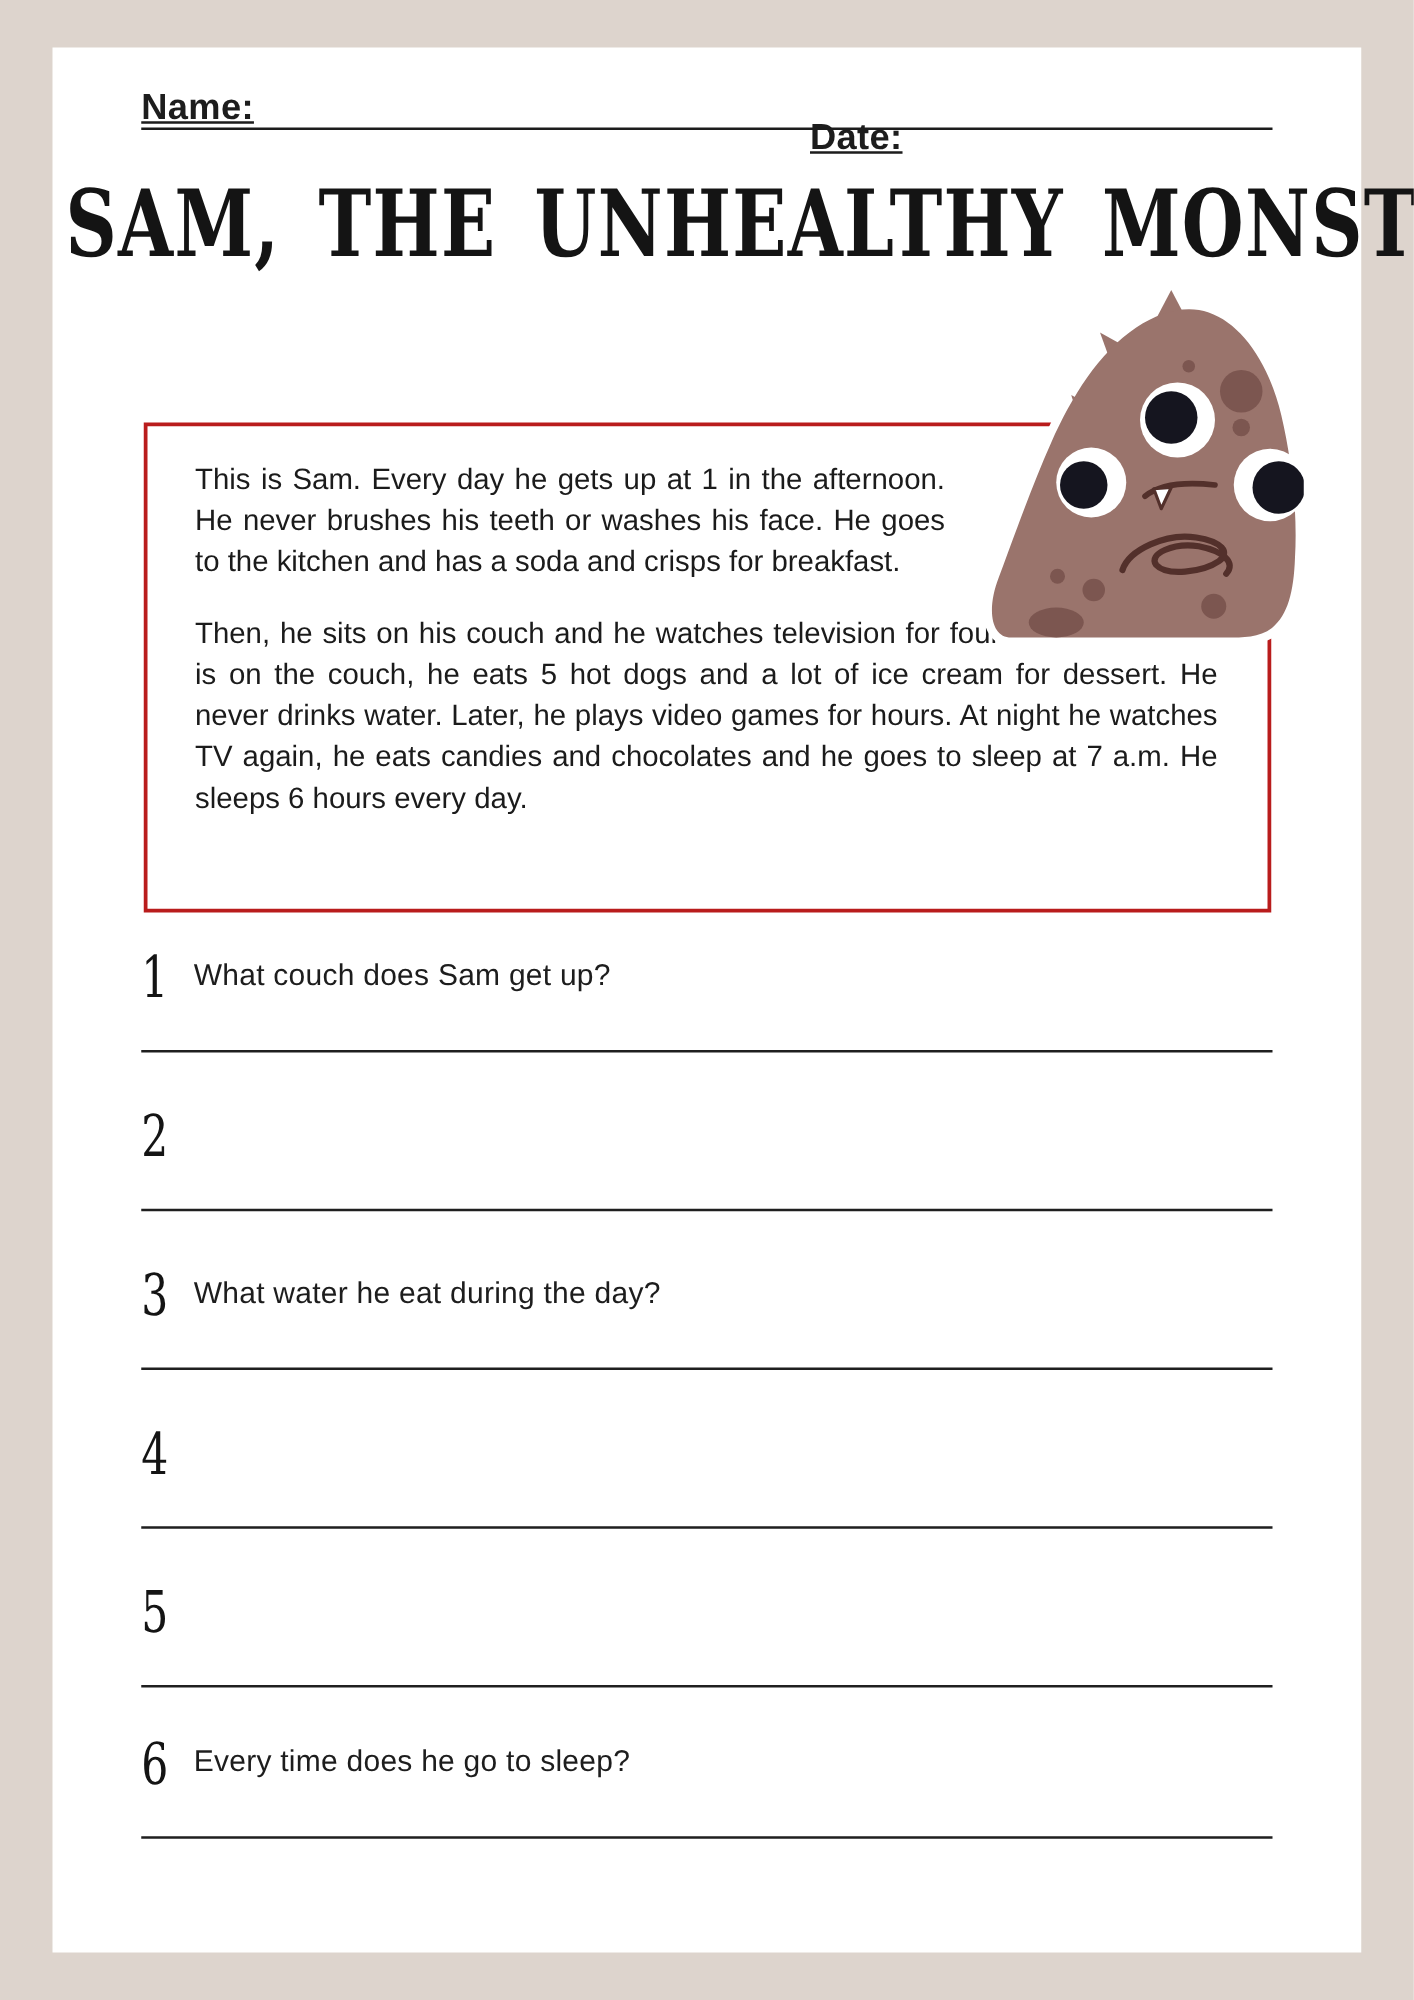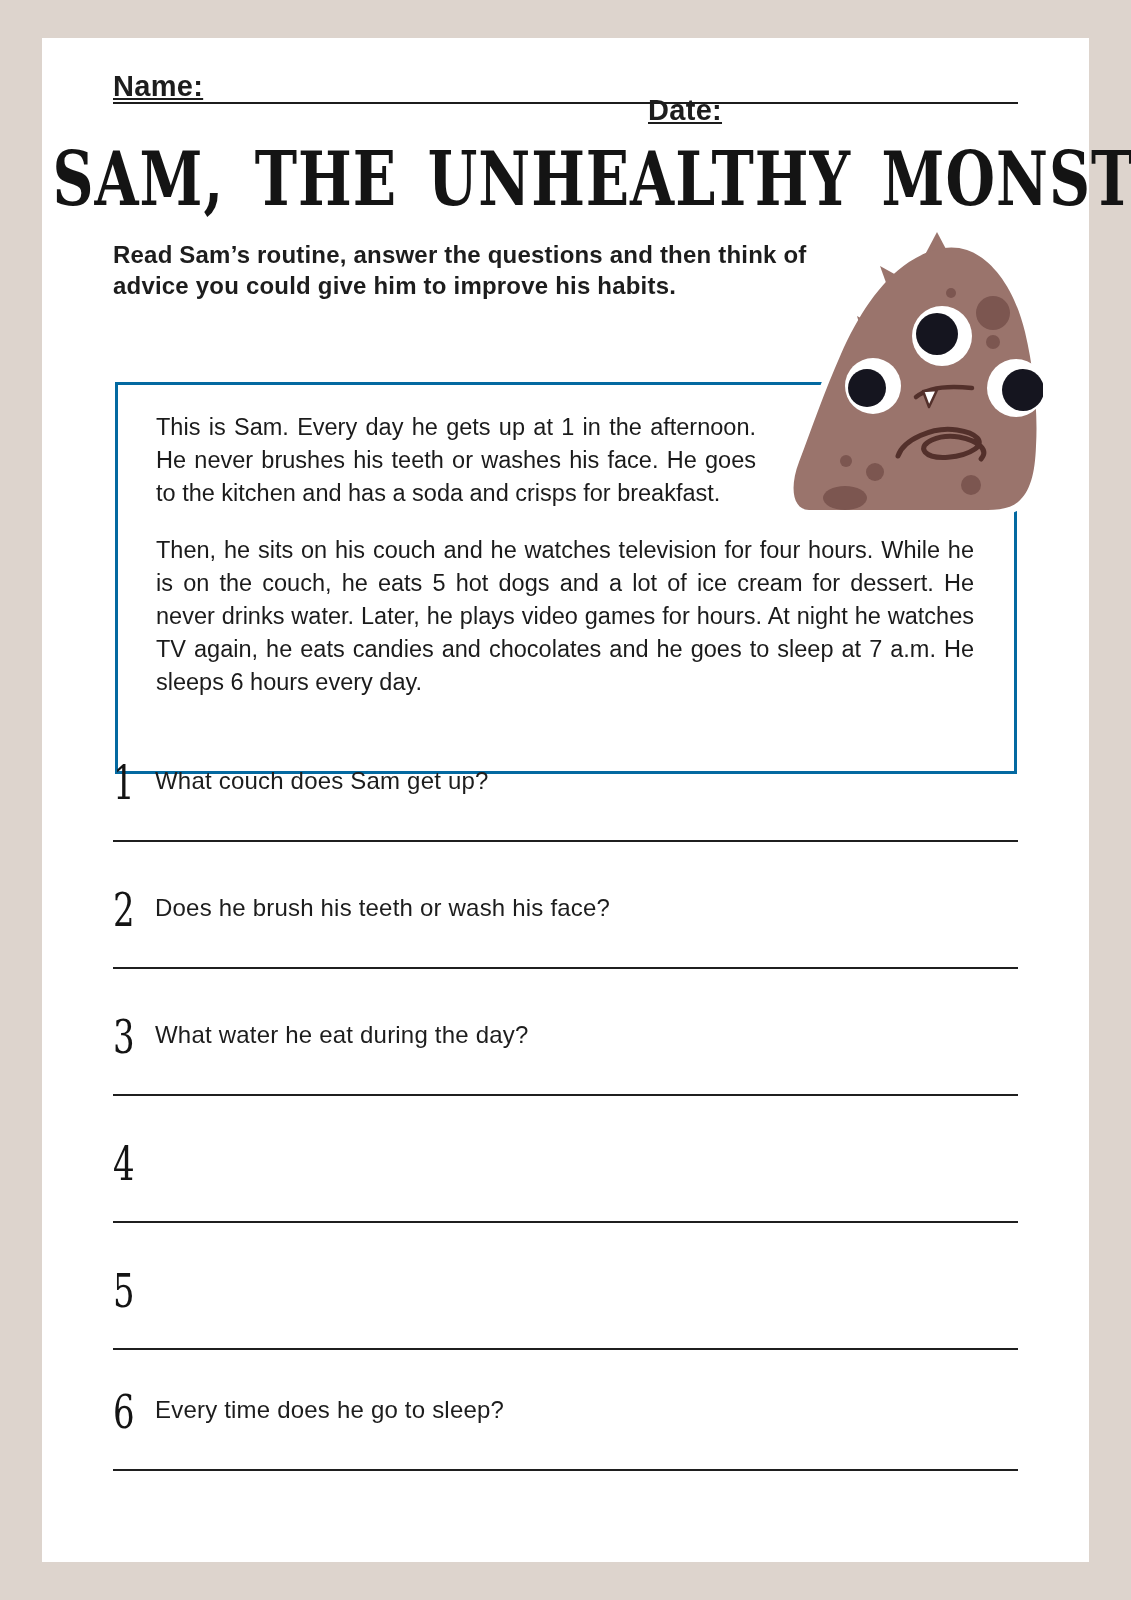--- a/index.html
+++ b/index.html
@@ -32,23 +32,22 @@
     color:#141414;
   }
   
   .instructions{
     position:absolute;left:71px;top:201px;width:700px;margin:0;
     font-weight:700;font-size:24px;line-height:31px;letter-spacing:.2px;
   }
   
   .passage-box{
     position:absolute;left:73px;top:300px;width:902px;height:392px;
-    box-sizing:border-box;border:3px solid #0369a1;
+    box-sizing:border-box;border:3px solid #b91c1c;
     padding:26px 40px 0 38px;
-    margin-top:44px;
   }
   .passage-box p{margin:0;font-size:23.5px;line-height:33px;text-align:justify;color:#1b1b1b;}
   .para1{max-width:600px;}
   .para2{margin-top:24px !important;}
   
   .monster{position:absolute;left:743px;top:182px;width:258px;height:300px;}
   
   .q-row{position:absolute;left:71px;right:71px;height:110px;}
   .q1{top:722px;} .q2{top:849px;} .q3{top:976px;} .q4{top:1103px;} .q5{top:1230px;} .q6{top:1351px;}
   .q-head{display:flex;align-items:flex-start;gap:20px;}
@@ -68,21 +67,20 @@
   <div class="page">
 
     <div class="header-row">
       <span class="label">Name:</span>
       <span class="label date-label">Date:</span>
     </div>
     <div class="header-line"></div>
 
     <h1 class="title">SAM, THE UNHEALTHY MONSTER</h1>
 
-    <p class="instructions">Read Sam’s routine, answer the questions and then think of advice you could give him to improve his habits.</p>
 
     <div class="passage-box">
       <p class="para1">This is Sam. Every day he gets up at 1 in the afternoon. He never brushes his teeth or washes his face. He goes to the kitchen and has a soda and crisps for breakfast.</p>
       <p class="para2">Then, he sits on his couch and he watches television for four hours. While he is on the couch, he eats 5 hot dogs and a lot of ice cream for dessert. He never drinks water. Later, he plays video games for hours. At night he watches TV again, he eats candies and chocolates and he goes to sleep at 7 a.m. He sleeps 6 hours every day.</p>
     </div>
 
     <svg class="monster" viewBox="0 0 258 300" xmlns="http://www.w3.org/2000/svg">
 
       <g fill="#ffffff" stroke="#ffffff" stroke-width="14" stroke-linejoin="round">
         <path d="M132 50 L152 12 L173 52 Z"></path>
@@ -138,21 +136,20 @@
       <div class="q-head">
         <span class="q-num">1</span>
         <span class="q-text">What couch does Sam get up?</span>
       </div>
       <div class="answer-line"></div>
     </div>
 
     <div class="q-row q2">
       <div class="q-head">
         <span class="q-num">2</span>
-        <span class="q-text">Does he brush his teeth or wash his face?</span>
       </div>
       <div class="answer-line"></div>
     </div>
 
     <div class="q-row q3">
       <div class="q-head">
         <span class="q-num">3</span>
         <span class="q-text">What water he eat during the day?</span>
       </div>
       <div class="answer-line"></div>

